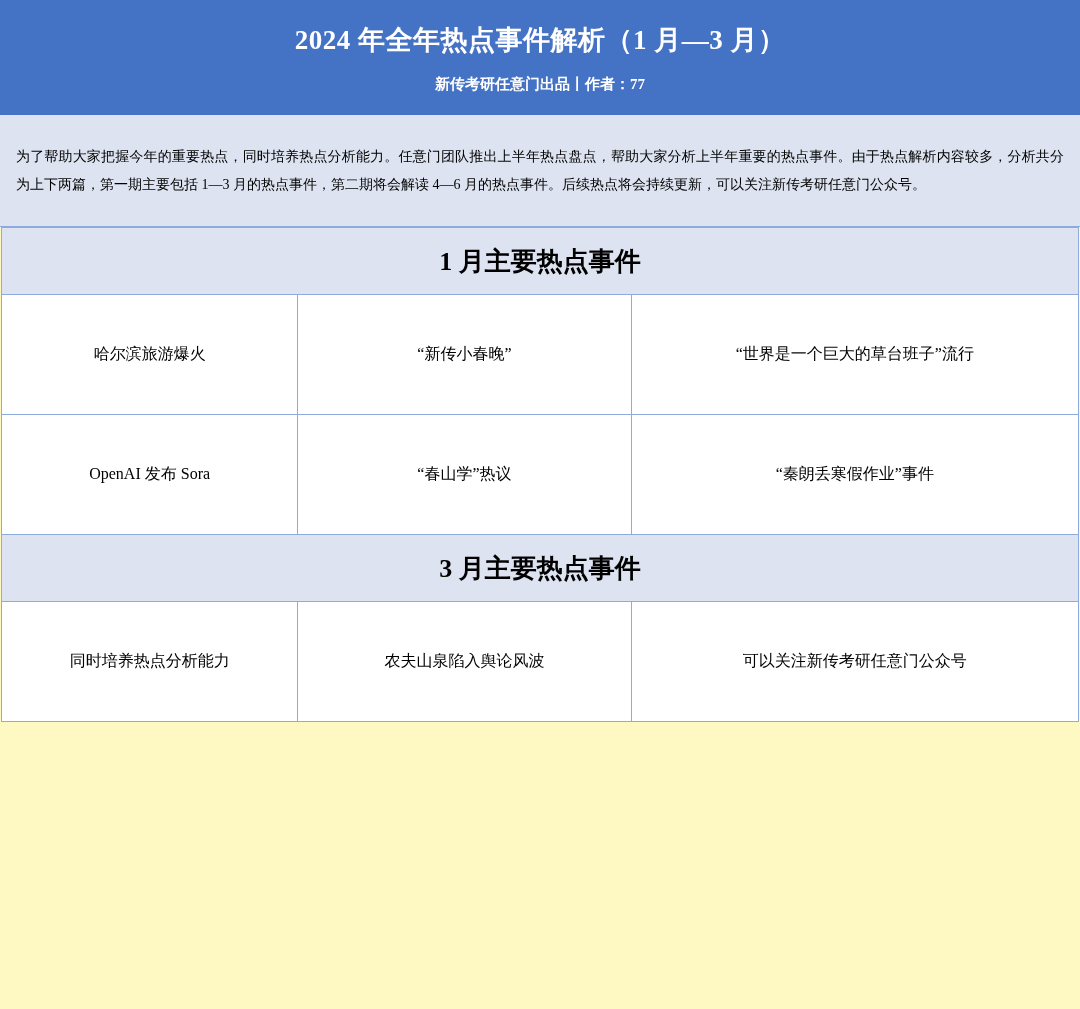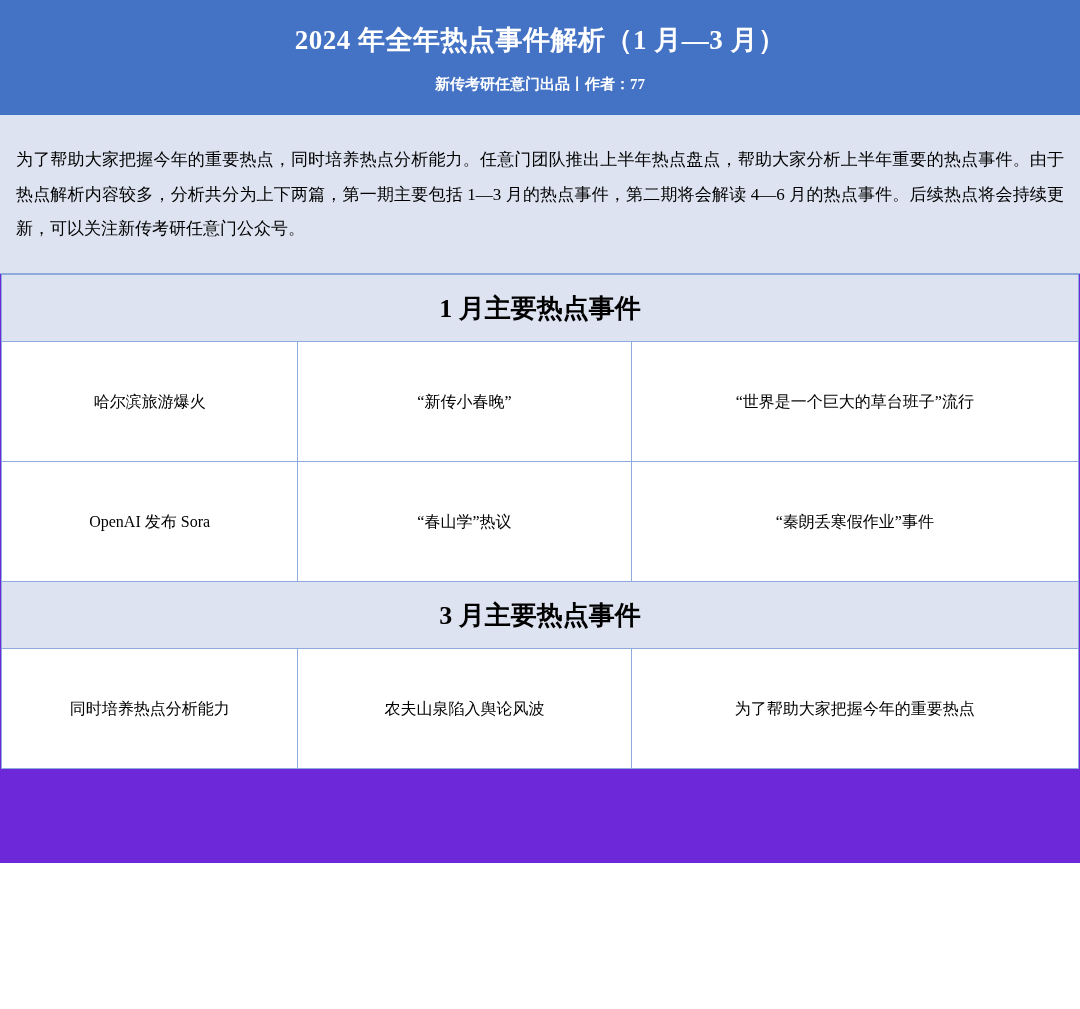--- a/index.html
+++ b/index.html
@@ -10,24 +10,24 @@
   }
   body {
     width: 1080px;
     height: 1009px;
     font-family: "Liberation Serif", "DejaVu Serif", serif;
     color: #000000;
     overflow: hidden;
   }
   .doc {
     width: 1080px;
-    height: 863px;
+    height: 1009px;
     display: flex;
     flex-direction: column;
-    background: #6d28d9;
+    background: #fef9c3;
   }
   
   .banner {
     background: #4472c4;
     color: #ffffff;
     padding: 22px 10px 20px 10px;
     text-align: center;
   }
   .banner-title {
     font-size: 27px;
@@ -38,21 +38,21 @@
   .banner-sub {
     font-size: 15px;
     font-weight: bold;
     margin-top: 16px;
     line-height: 1.35;
   }
   
   .intro {
     background: #dde3f0;
     padding: 28px 16px 26px 16px;
-    font-size: 17px;
+    font-size: 14px;
     line-height: 2.05;
     text-align: justify;
     text-justify: inter-ideograph;
     border-bottom: 1px solid #8faadc;
   }
   
   table.hot {
     width: 1078px;
     margin: 0 1px;
     border-collapse: collapse;
@@ -114,18 +114,18 @@
         <td class="cell">“春山学”热议</td>
         <td class="cell">“秦朗丢寒假作业”事件</td>
       </tr>
 
       <tr>
         <td class="month-head" colspan="3">3 月主要热点事件</td>
       </tr>
       <tr>
         <td class="cell">同时培养热点分析能力</td>
         <td class="cell">农夫山泉陷入舆论风波</td>
-        <td class="cell">为了帮助大家把握今年的重要热点</td>
+        <td class="cell">可以关注新传考研任意门公众号</td>
       </tr>
     </tbody>
   </table>
 
 </div>
 
 </body></html>

